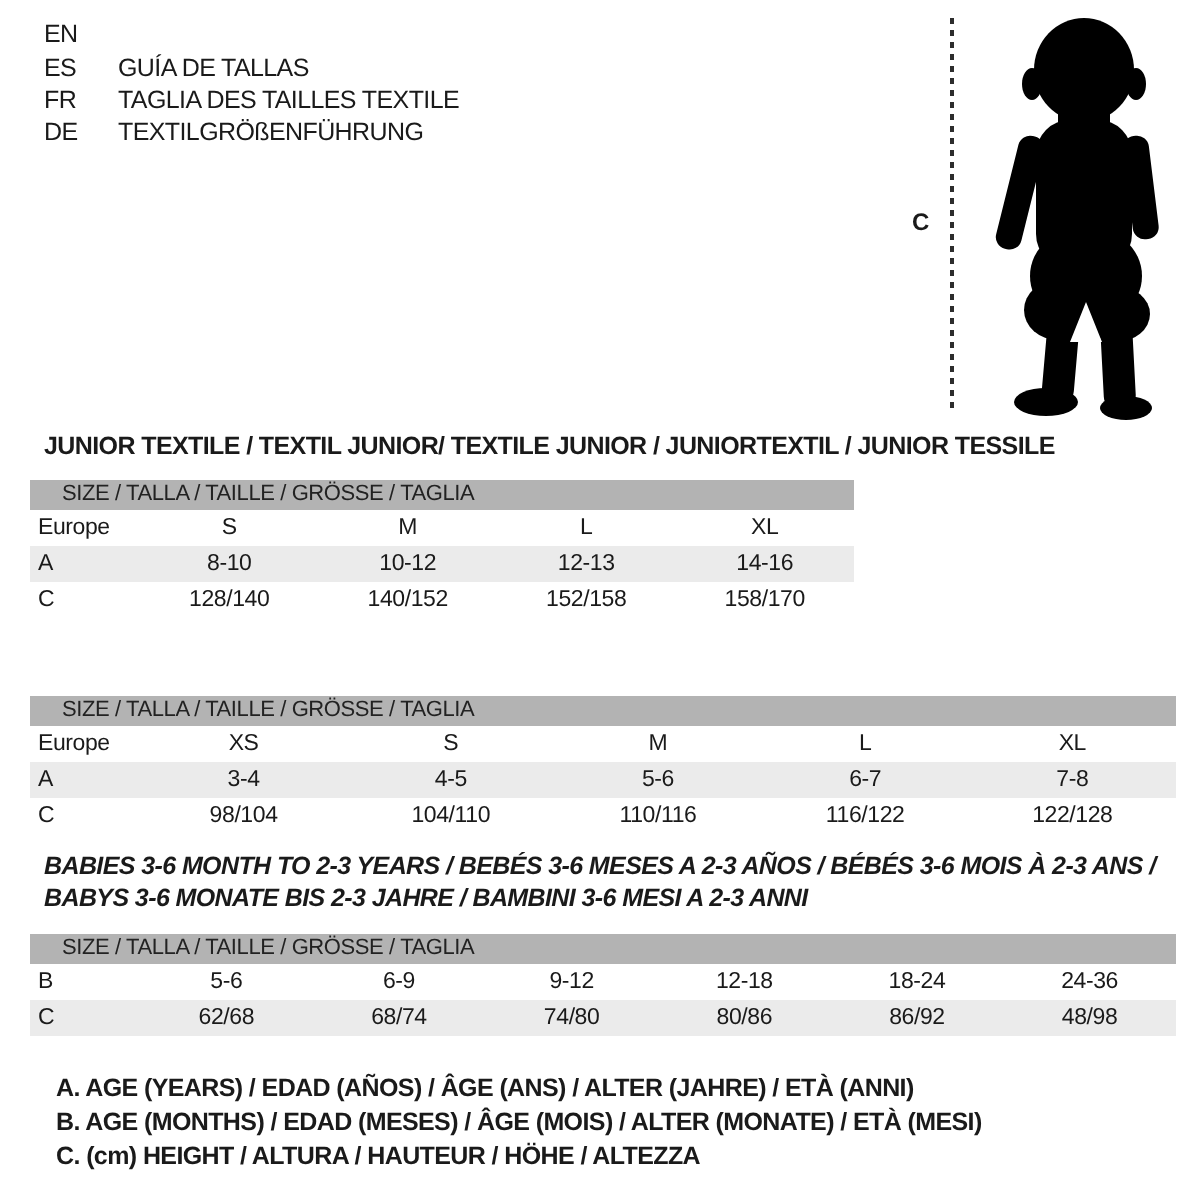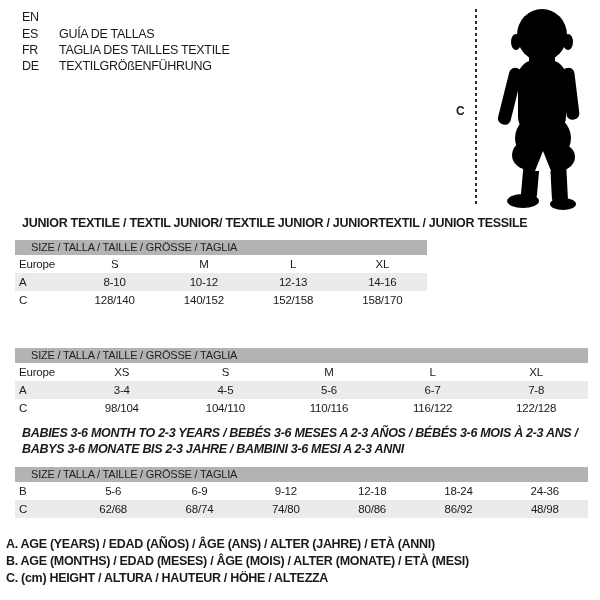--- a/index.html
+++ b/index.html
@@ -33,21 +33,21 @@
   #table2{left:15px;top:348px;width:573px;}
   #table3{left:15px;top:467px;width:573px;}
   .size-bar{height:15px;background:#b3b3b3;font-size:11px;line-height:15px;
             padding-left:16px;color:#222;letter-spacing:-0.2px;}
   .trow{display:flex;height:18px;align-items:center;font-size:11.5px;letter-spacing:-0.2px;}
   .trow.alt{background:#ebebeb;}
   .trow .c0{flex:0 0 55px;width:55px;padding-left:4px;box-sizing:border-box;text-align:left;}
   .trow .cc{flex:1;text-align:center;}
 
   
-  .footnotes{position:absolute;left:6px;top:536px;}
+  .footnotes{position:absolute;left:28px;top:536px;}
   .foot-line{height:17px;line-height:17px;font-weight:bold;font-size:12.5px;
              letter-spacing:-0.3px;white-space:nowrap;}
 </style>
 </head>
 <body>
 
 <div class="page">
 
   <div class="lang-block">
     <div class="lang-row">

